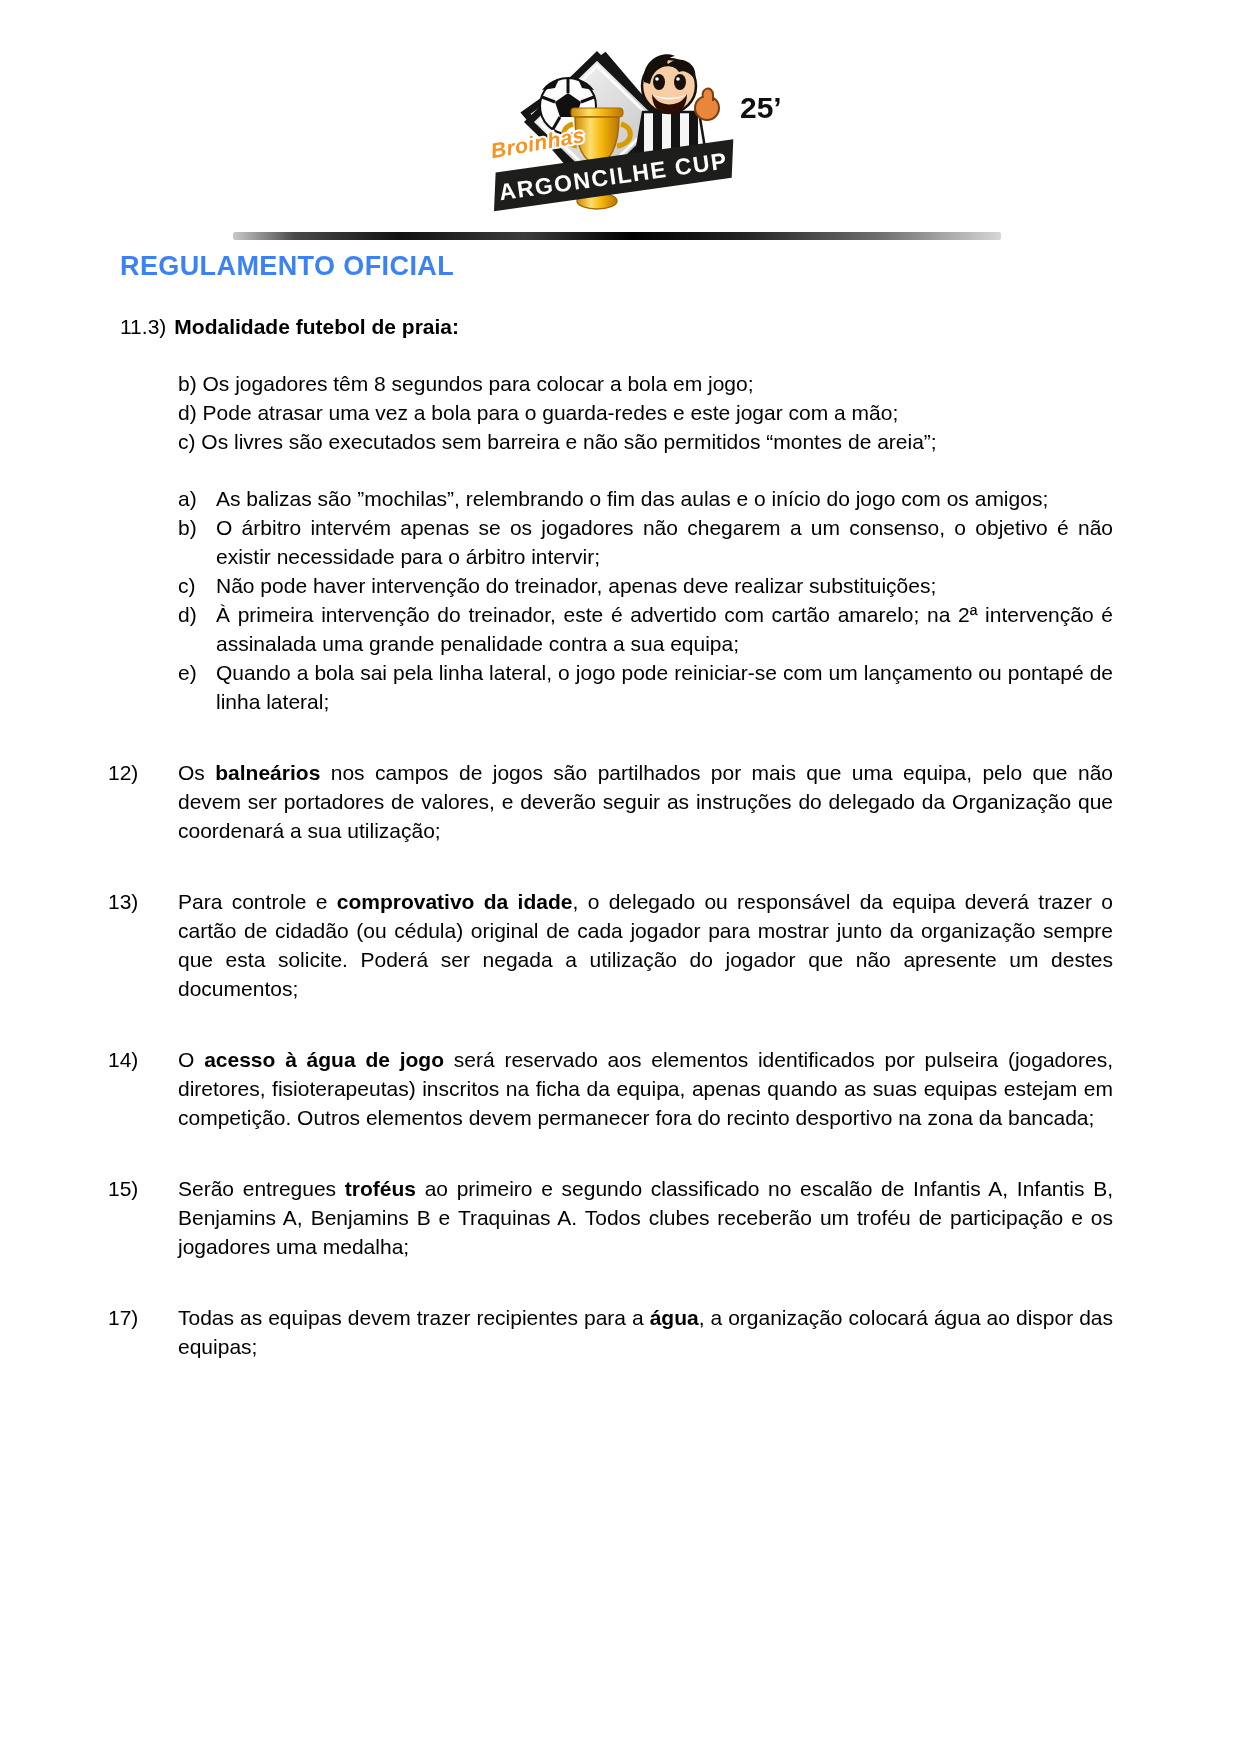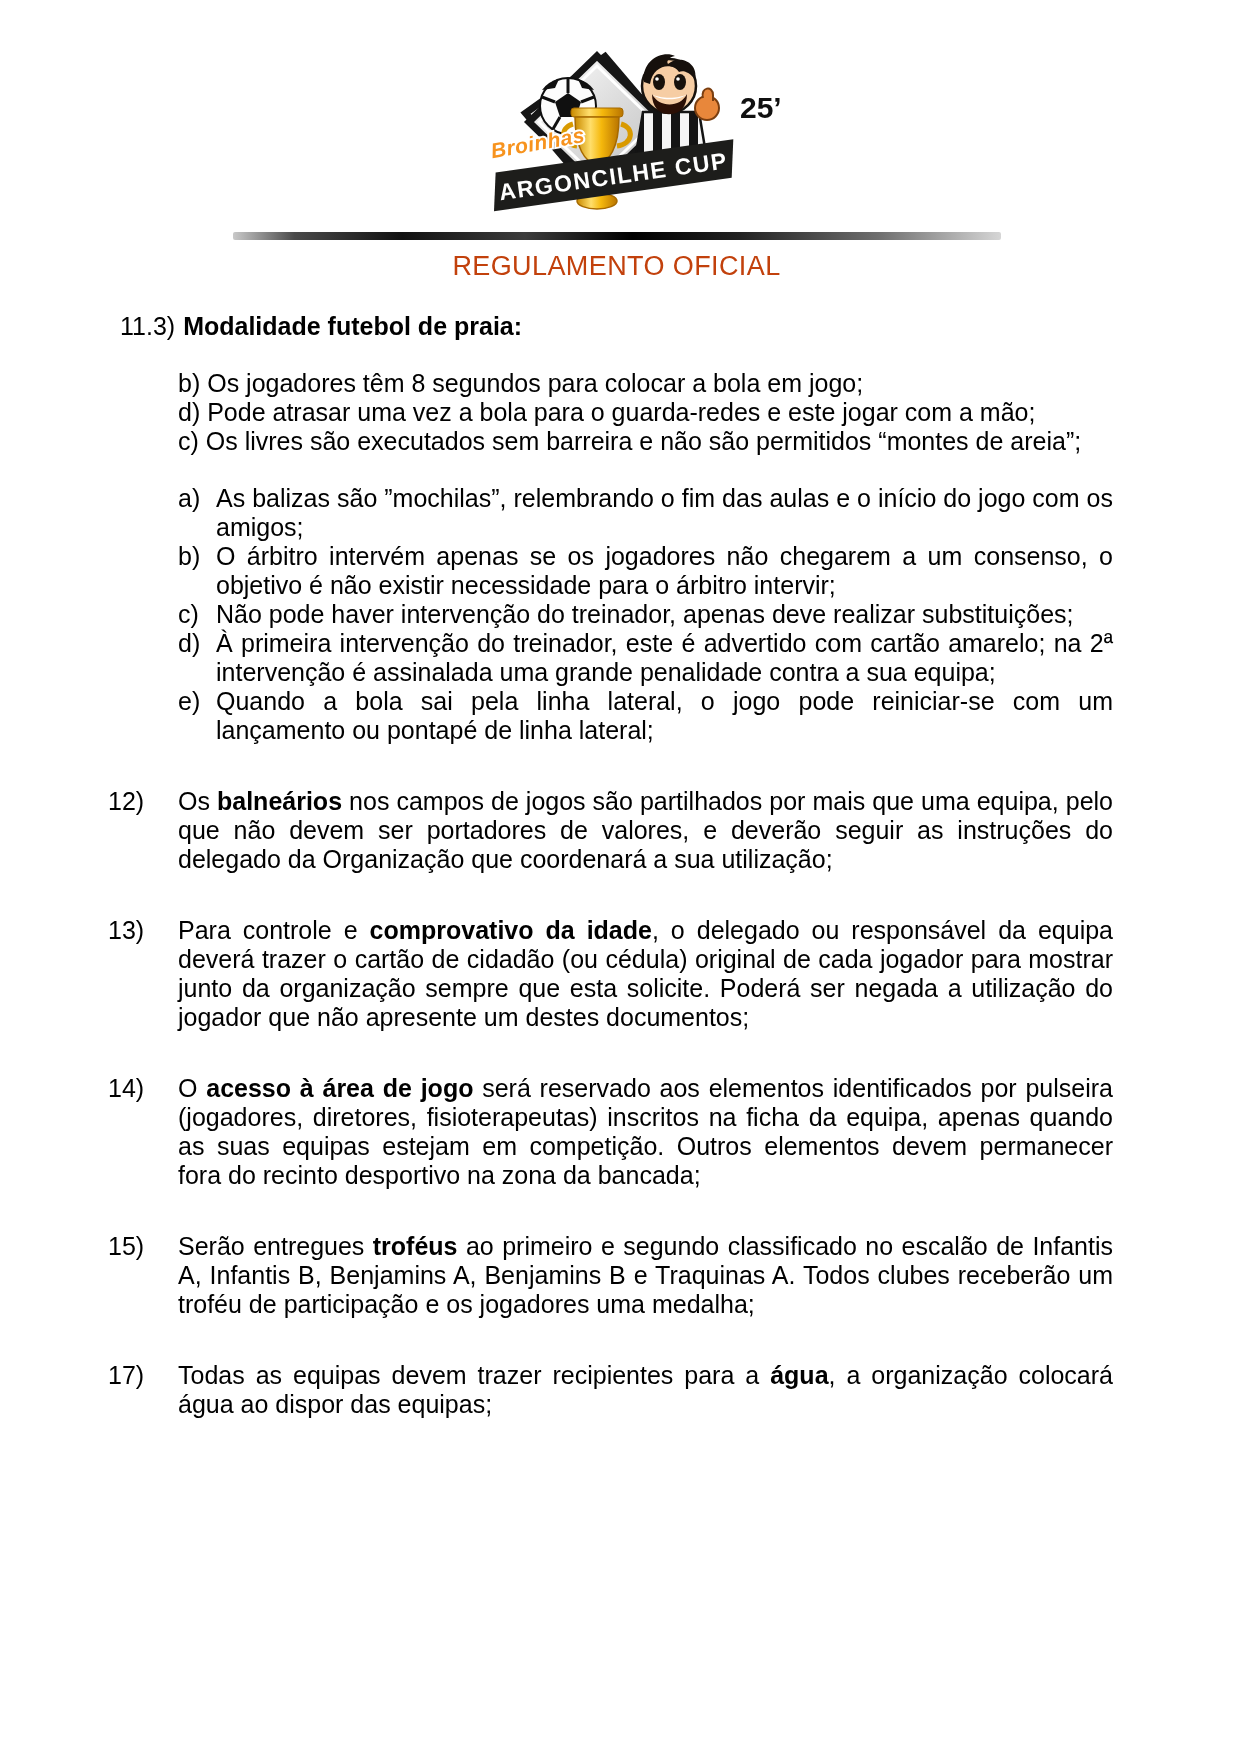--- a/index.html
+++ b/index.html
@@ -9,25 +9,25 @@
   
   .logo-wrap { text-align:center; height:168px; }
   .logo-wrap svg { display:inline-block; }
   .logo-wrap text { font-family:"Liberation Sans", sans-serif; }
 
   
   .divider { width:768px; height:8px; margin:14px auto 0 auto; border-radius:2px;
     background:linear-gradient(90deg,#c9c9c9 0%,#4a4a4a 8%,#111 22%,#3c3c3c 38%,#000 52%,#222 66%,#6e6e6e 84%,#d6d6d6 100%); }
 
   
-  .doc-title { margin:10px 0 0 0; text-align:center; font-size:27px; line-height:32px;
-    font-weight:normal; color:#c2410c; letter-spacing:0.4px; }
+  .doc-title { margin:10px 0 0 0; text-align:left; font-size:27px; line-height:32px;
+    font-weight:bold; color:#3b82f6; letter-spacing:0.4px; }
 
   
-  .doc-body { font-size:25px; line-height:29px; }
+  .doc-body { font-size:21px; line-height:29px; }
   .sec-heading { margin-top:30px; }
   .sec-heading .num { font-weight:400; }
   .sec-heading .t { font-weight:700; margin-left:8px; }
 
   .alpha-flat { margin-top:28px; padding-left:58px; }
   .alpha-flat p { margin:0; text-align:justify; }
   .alpha-flat .marker { white-space:pre; }
 
   .alpha-hang { margin-top:28px; padding-left:58px; }
   .alpha-hang .row { display:flex; }
@@ -163,21 +163,21 @@
       <div class="num-item">
         <span class="num">12)</span>
         <div class="body"><span>Os </span><b>balneários</b><span> nos campos de jogos são partilhados por mais que uma equipa, pelo que não devem ser portadores de valores, e deverão seguir as instruções do delegado da Organização que coordenará a sua utilização;</span></div>
       </div>
       <div class="num-item">
         <span class="num">13)</span>
         <div class="body"><span>Para controle e </span><b>comprovativo da idade</b><span>, o delegado ou responsável da equipa deverá trazer o cartão de cidadão (ou cédula) original de cada jogador para mostrar junto da organização sempre que esta solicite. Poderá ser negada a utilização do jogador que não apresente um destes documentos;</span></div>
       </div>
       <div class="num-item">
         <span class="num">14)</span>
-        <div class="body"><span>O </span><b>acesso à área de jogo</b><span> será reservado aos elementos identificados por pulseira (jogadores, diretores, fisioterapeutas) inscritos na ficha da equipa, apenas quando as suas equipas estejam em competição. Outros elementos devem permanecer fora do recinto desportivo na zona da bancada;</span></div>
+        <div class="body"><span>O </span><b>acesso à água de jogo</b><span> será reservado aos elementos identificados por pulseira (jogadores, diretores, fisioterapeutas) inscritos na ficha da equipa, apenas quando as suas equipas estejam em competição. Outros elementos devem permanecer fora do recinto desportivo na zona da bancada;</span></div>
       </div>
       <div class="num-item">
         <span class="num">15)</span>
         <div class="body"><span>Serão entregues </span><b>troféus</b><span> ao primeiro e segundo classificado no escalão de Infantis A, Infantis B, Benjamins A, Benjamins B e Traquinas A. Todos clubes receberão um troféu de participação e os jogadores uma medalha;</span></div>
       </div>
       <div class="num-item">
         <span class="num">17)</span>
         <div class="body"><span>Todas as equipas devem trazer recipientes para a </span><b>água</b><span>, a organização colocará água ao dispor das equipas;</span></div>
       </div>
     </div>

